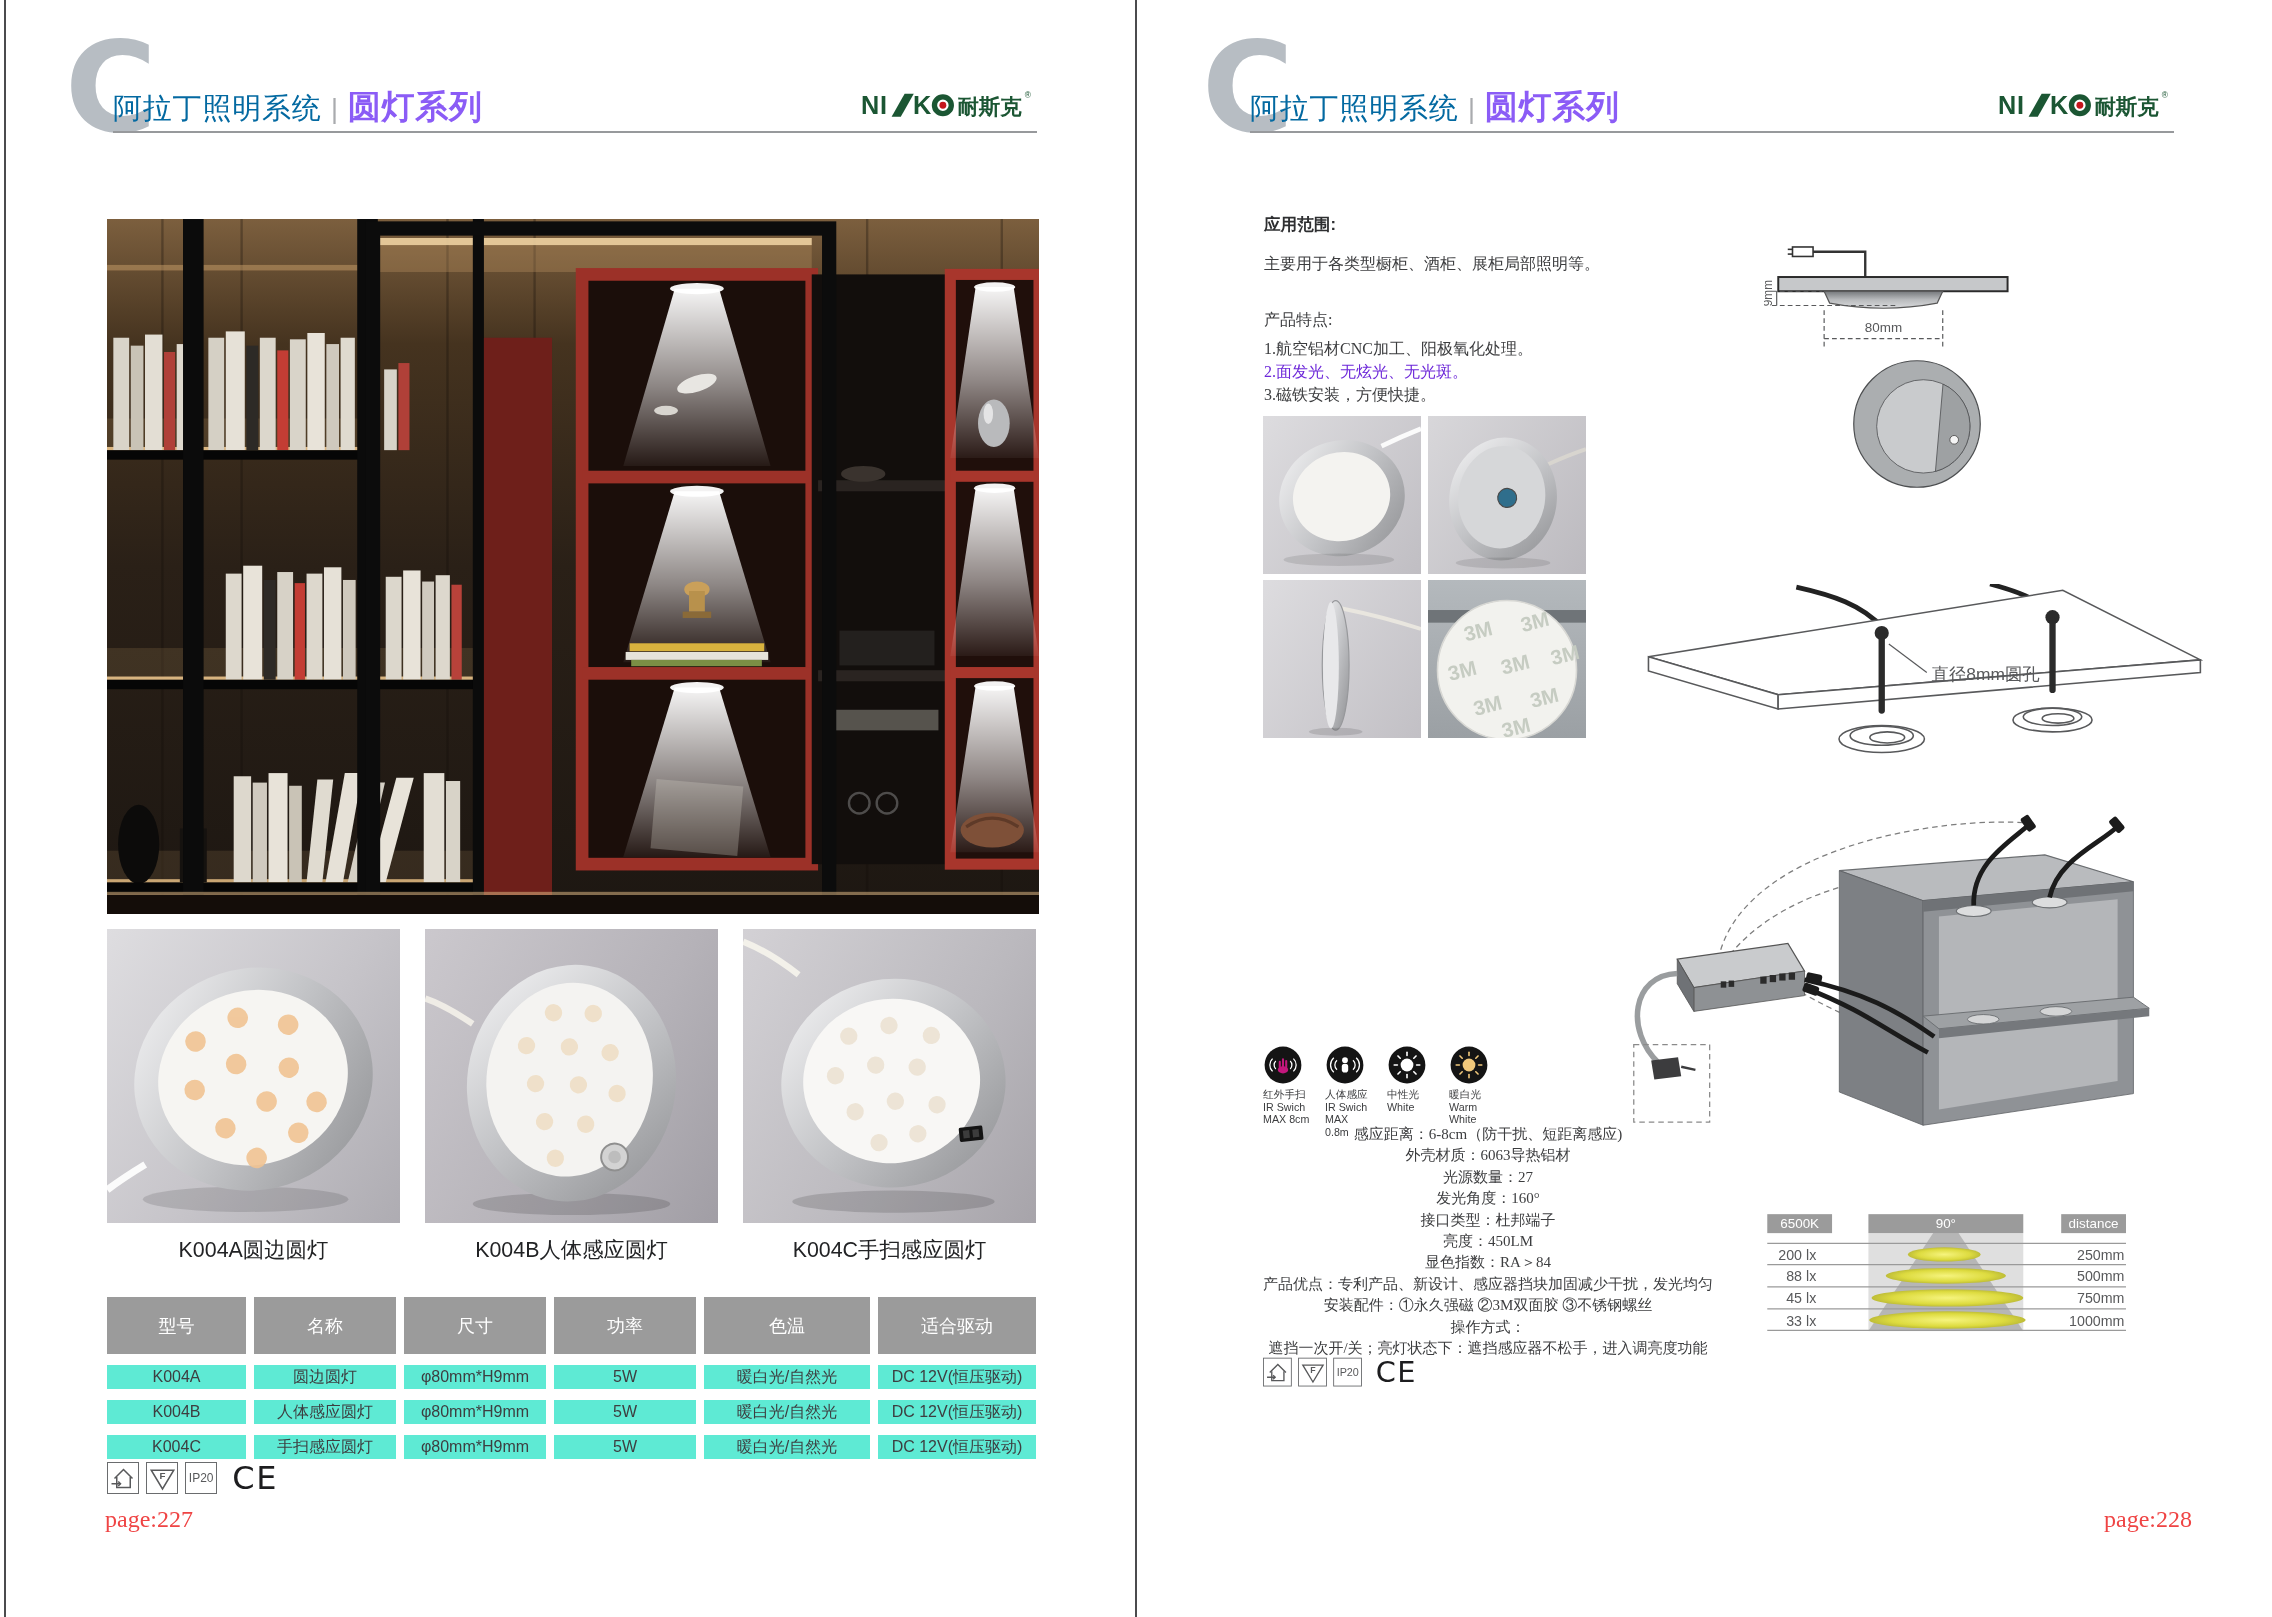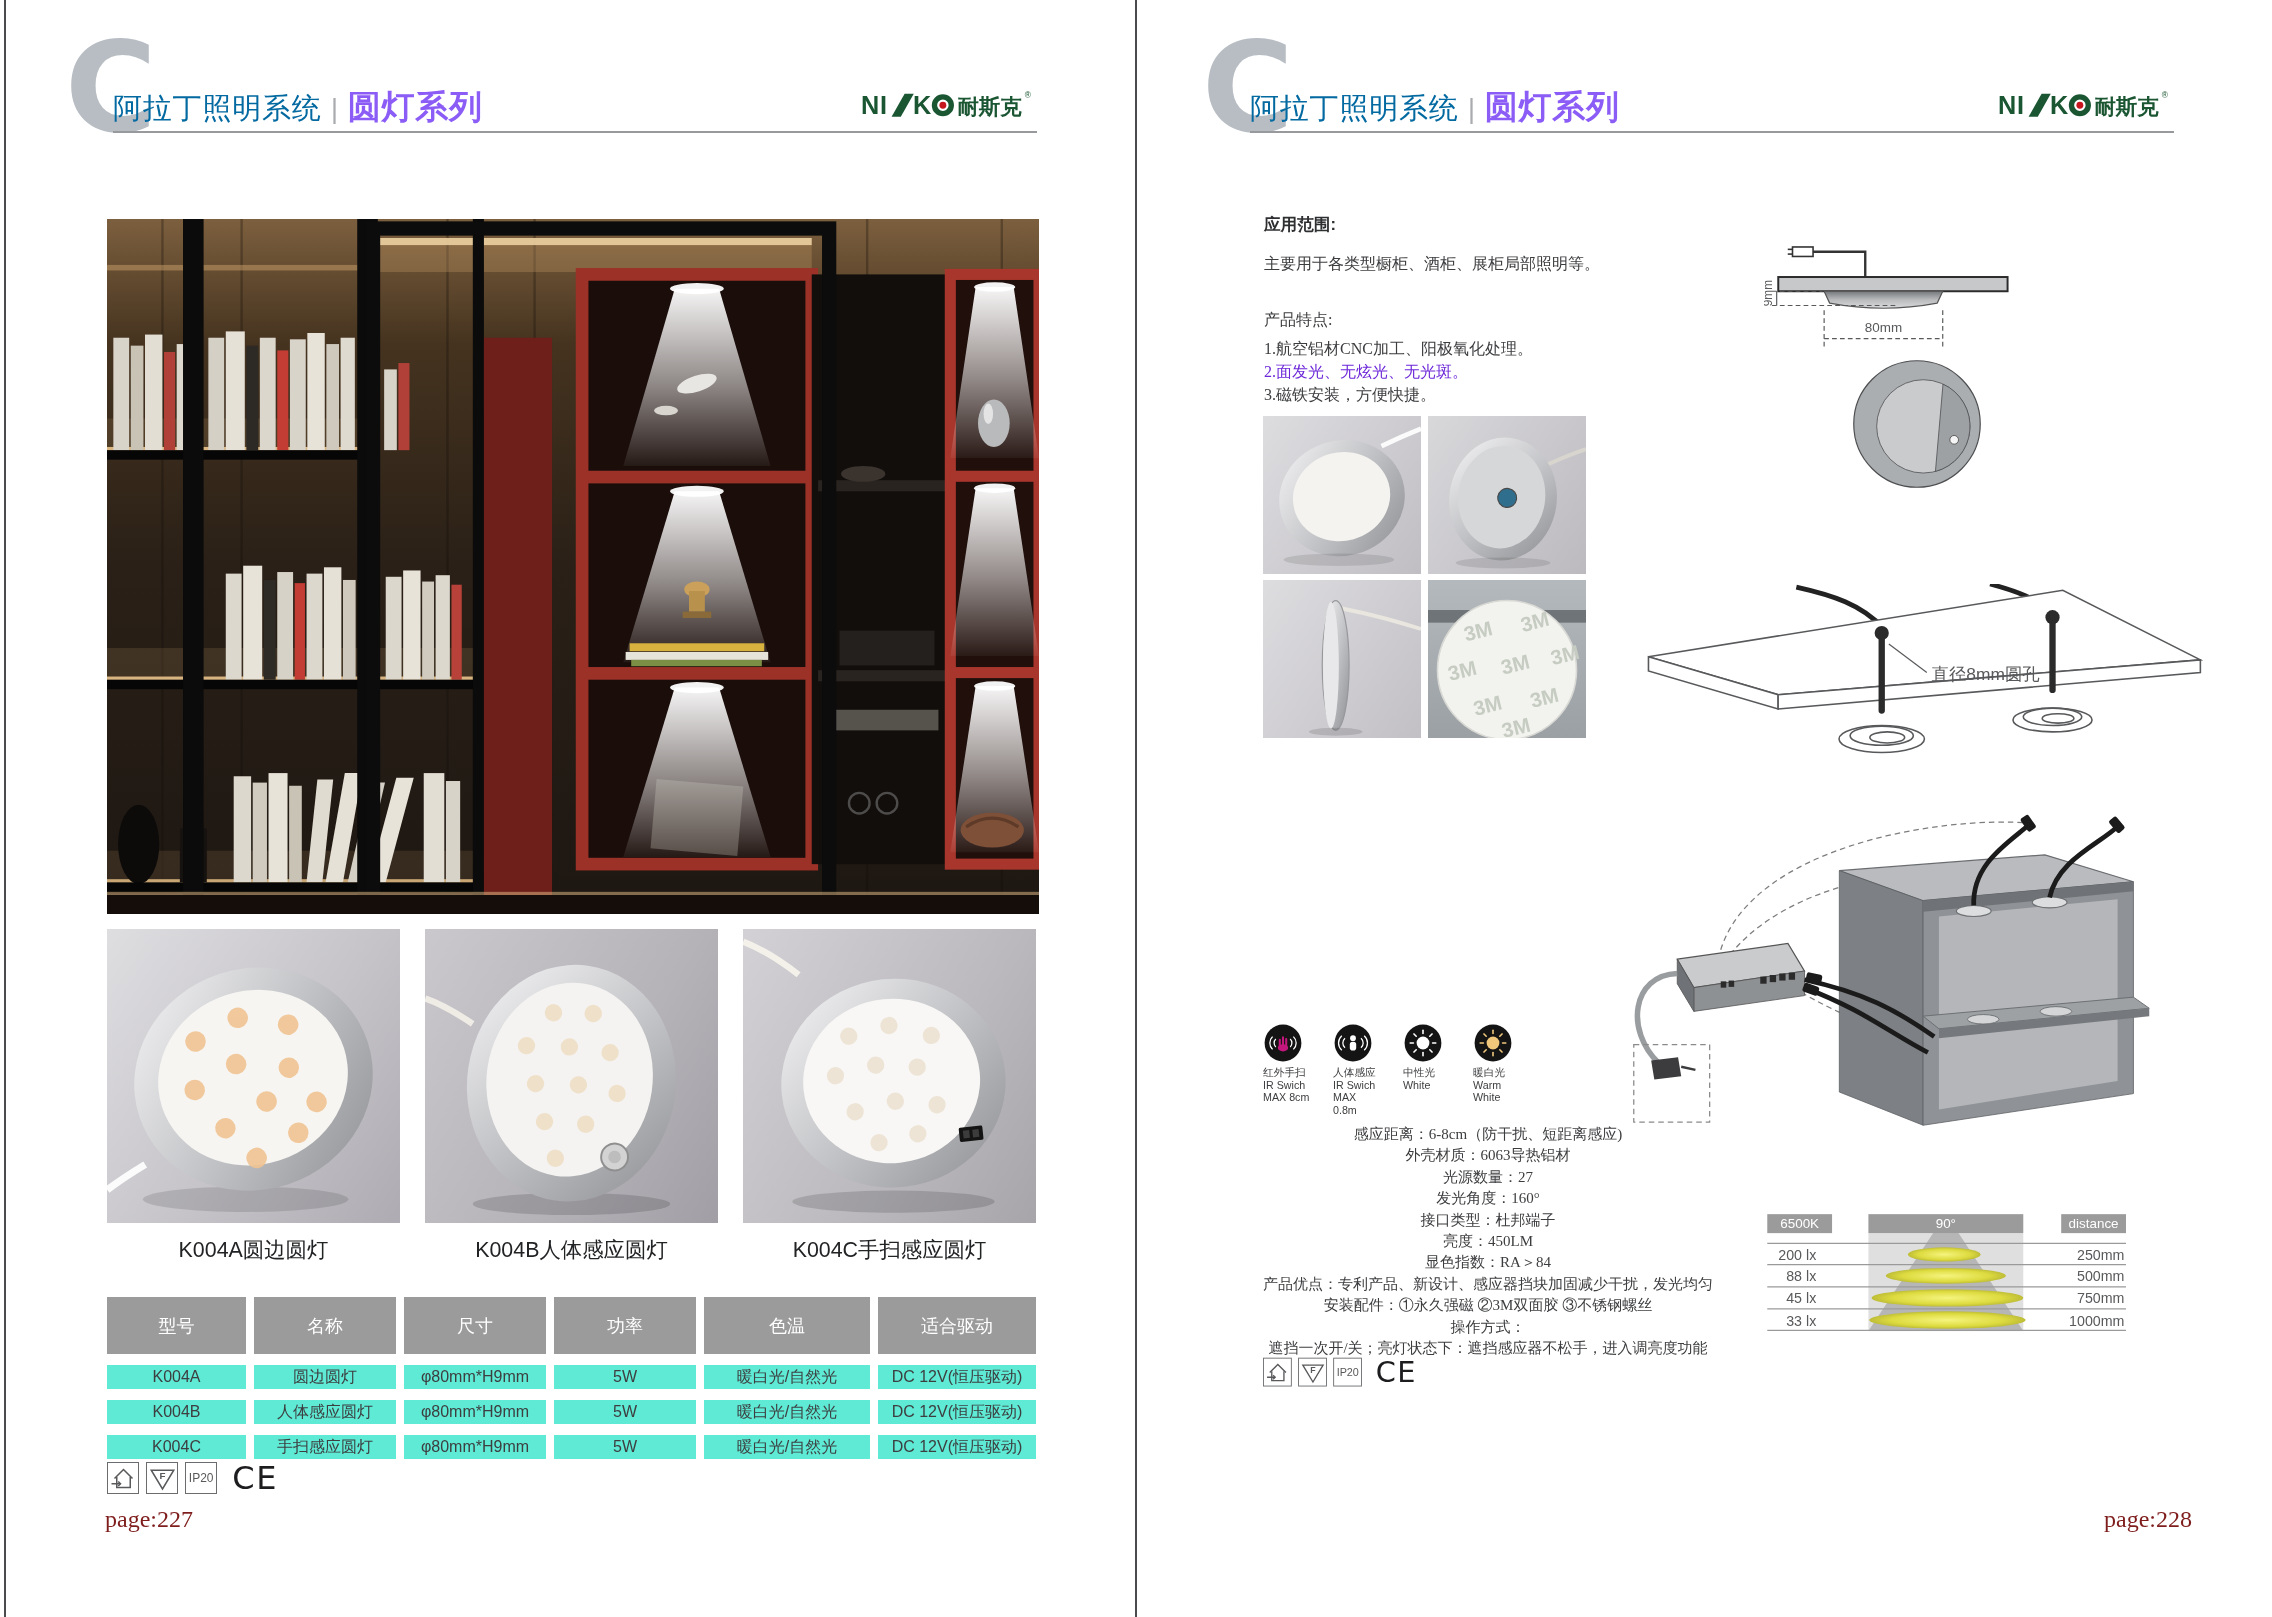--- a/index.html
+++ b/index.html
@@ -15,21 +15,21 @@
   .caption{font-size:21.4px;color:#222325;text-align:center;}
   .tbl{display:grid;grid-template-columns:139px 142px 142px 142px 166px 158px;column-gap:8px;row-gap:11px;margin-top:24px;}
   .tbl .h{background:#9b9b9b;color:#fff;font-size:18px;height:57px;display:flex;align-items:center;justify-content:center;}
   .tbl .c{background:#5eead4;color:#3d3e40;font-size:16px;height:24px;display:flex;align-items:center;justify-content:center;}
   .seriftext{font-family:"Liberation Serif",serif;}
   .spec-line{font-family:"Liberation Serif",serif;font-size:15px;color:#3c3d3f;line-height:21.4px;white-space:nowrap;}
   .badge-box{width:32px;height:32px;border:1.6px solid #6a6c6e;display:flex;align-items:center;justify-content:center;box-sizing:border-box;background:#fff;}
   .badge-row{display:flex;align-items:center;gap:7.1px;}
   .ip-text{font-size:12px;color:#58595b;}
   .ce-text{font-size:32px;color:#1d1d1f;font-family:"DejaVu Sans",sans-serif;letter-spacing:1.6px;}
-  .pagenum{font-family:"Liberation Serif",serif;font-size:24px;color:#7f1d1d;}
+  .pagenum{font-family:"Liberation Serif",serif;font-size:24px;color:#ef4444;}
   .photocell{position:absolute;top:929px;width:293px;height:294px;overflow:hidden;}
   .sensor-item{width:49px;}
   .sensor-lbl{font-size:10.7px;color:#3c3d3f;line-height:12.7px;}
   .gridcell{position:absolute;width:158px;height:158px;overflow:hidden;}
   text{font-family:"Liberation Sans",sans-serif;}
 </style>
 </head>
 <body>
 
 <div class="page" style="left:0;">
@@ -516,21 +516,21 @@
       <rect x="254" y="222" width="20" height="12" rx="3" fill="#1b1b1b" transform="rotate(20 264 228)"></rect>
 
       <path d="M95,208 C38,210 28,280 72,322" stroke="#9a9d9f" stroke-width="7" fill="none"></path>
       <polygon points="62,318 96,314 100,338 66,342" fill="#3c3c3e"></polygon>
       <rect x="42,300" y="300" width="0" height="0" fill="none"></rect>
       <rect x="40" y="298" width="96" height="98" fill="none" stroke="#8a8a8a" stroke-width="1.6" stroke-dasharray="7 5"></rect>
       <line x1="100" y1="326" x2="118" y2="330" stroke="#3c3c3e" stroke-width="3"></line>
     </svg>
   </div>
 
-  <div class="abs" style="left:126px;top:1023px;display:flex;gap:21px;">
+  <div class="abs" style="left:126px;top:1045px;display:flex;gap:13px;">
     <div class="sensor-item">
       <svg width="40" height="40" viewBox="0 0 50 50">
         <circle cx="25" cy="25" r="23" fill="#141414"></circle>
         <g stroke="#ffffff" stroke-width="1.6" fill="none">
           <path d="M12,17 a11,11 0 0 0 0,16"></path>
             <path d="M16,20 a7,7 0 0 0 0,10"></path>
           <path d="M38,17 a11,11 0 0 1 0,16"></path>
             <path d="M34,20 a7,7 0 0 1 0,10"></path>
         </g>
         <g stroke="#c4177d" stroke-width="2.6" stroke-linecap="round">

